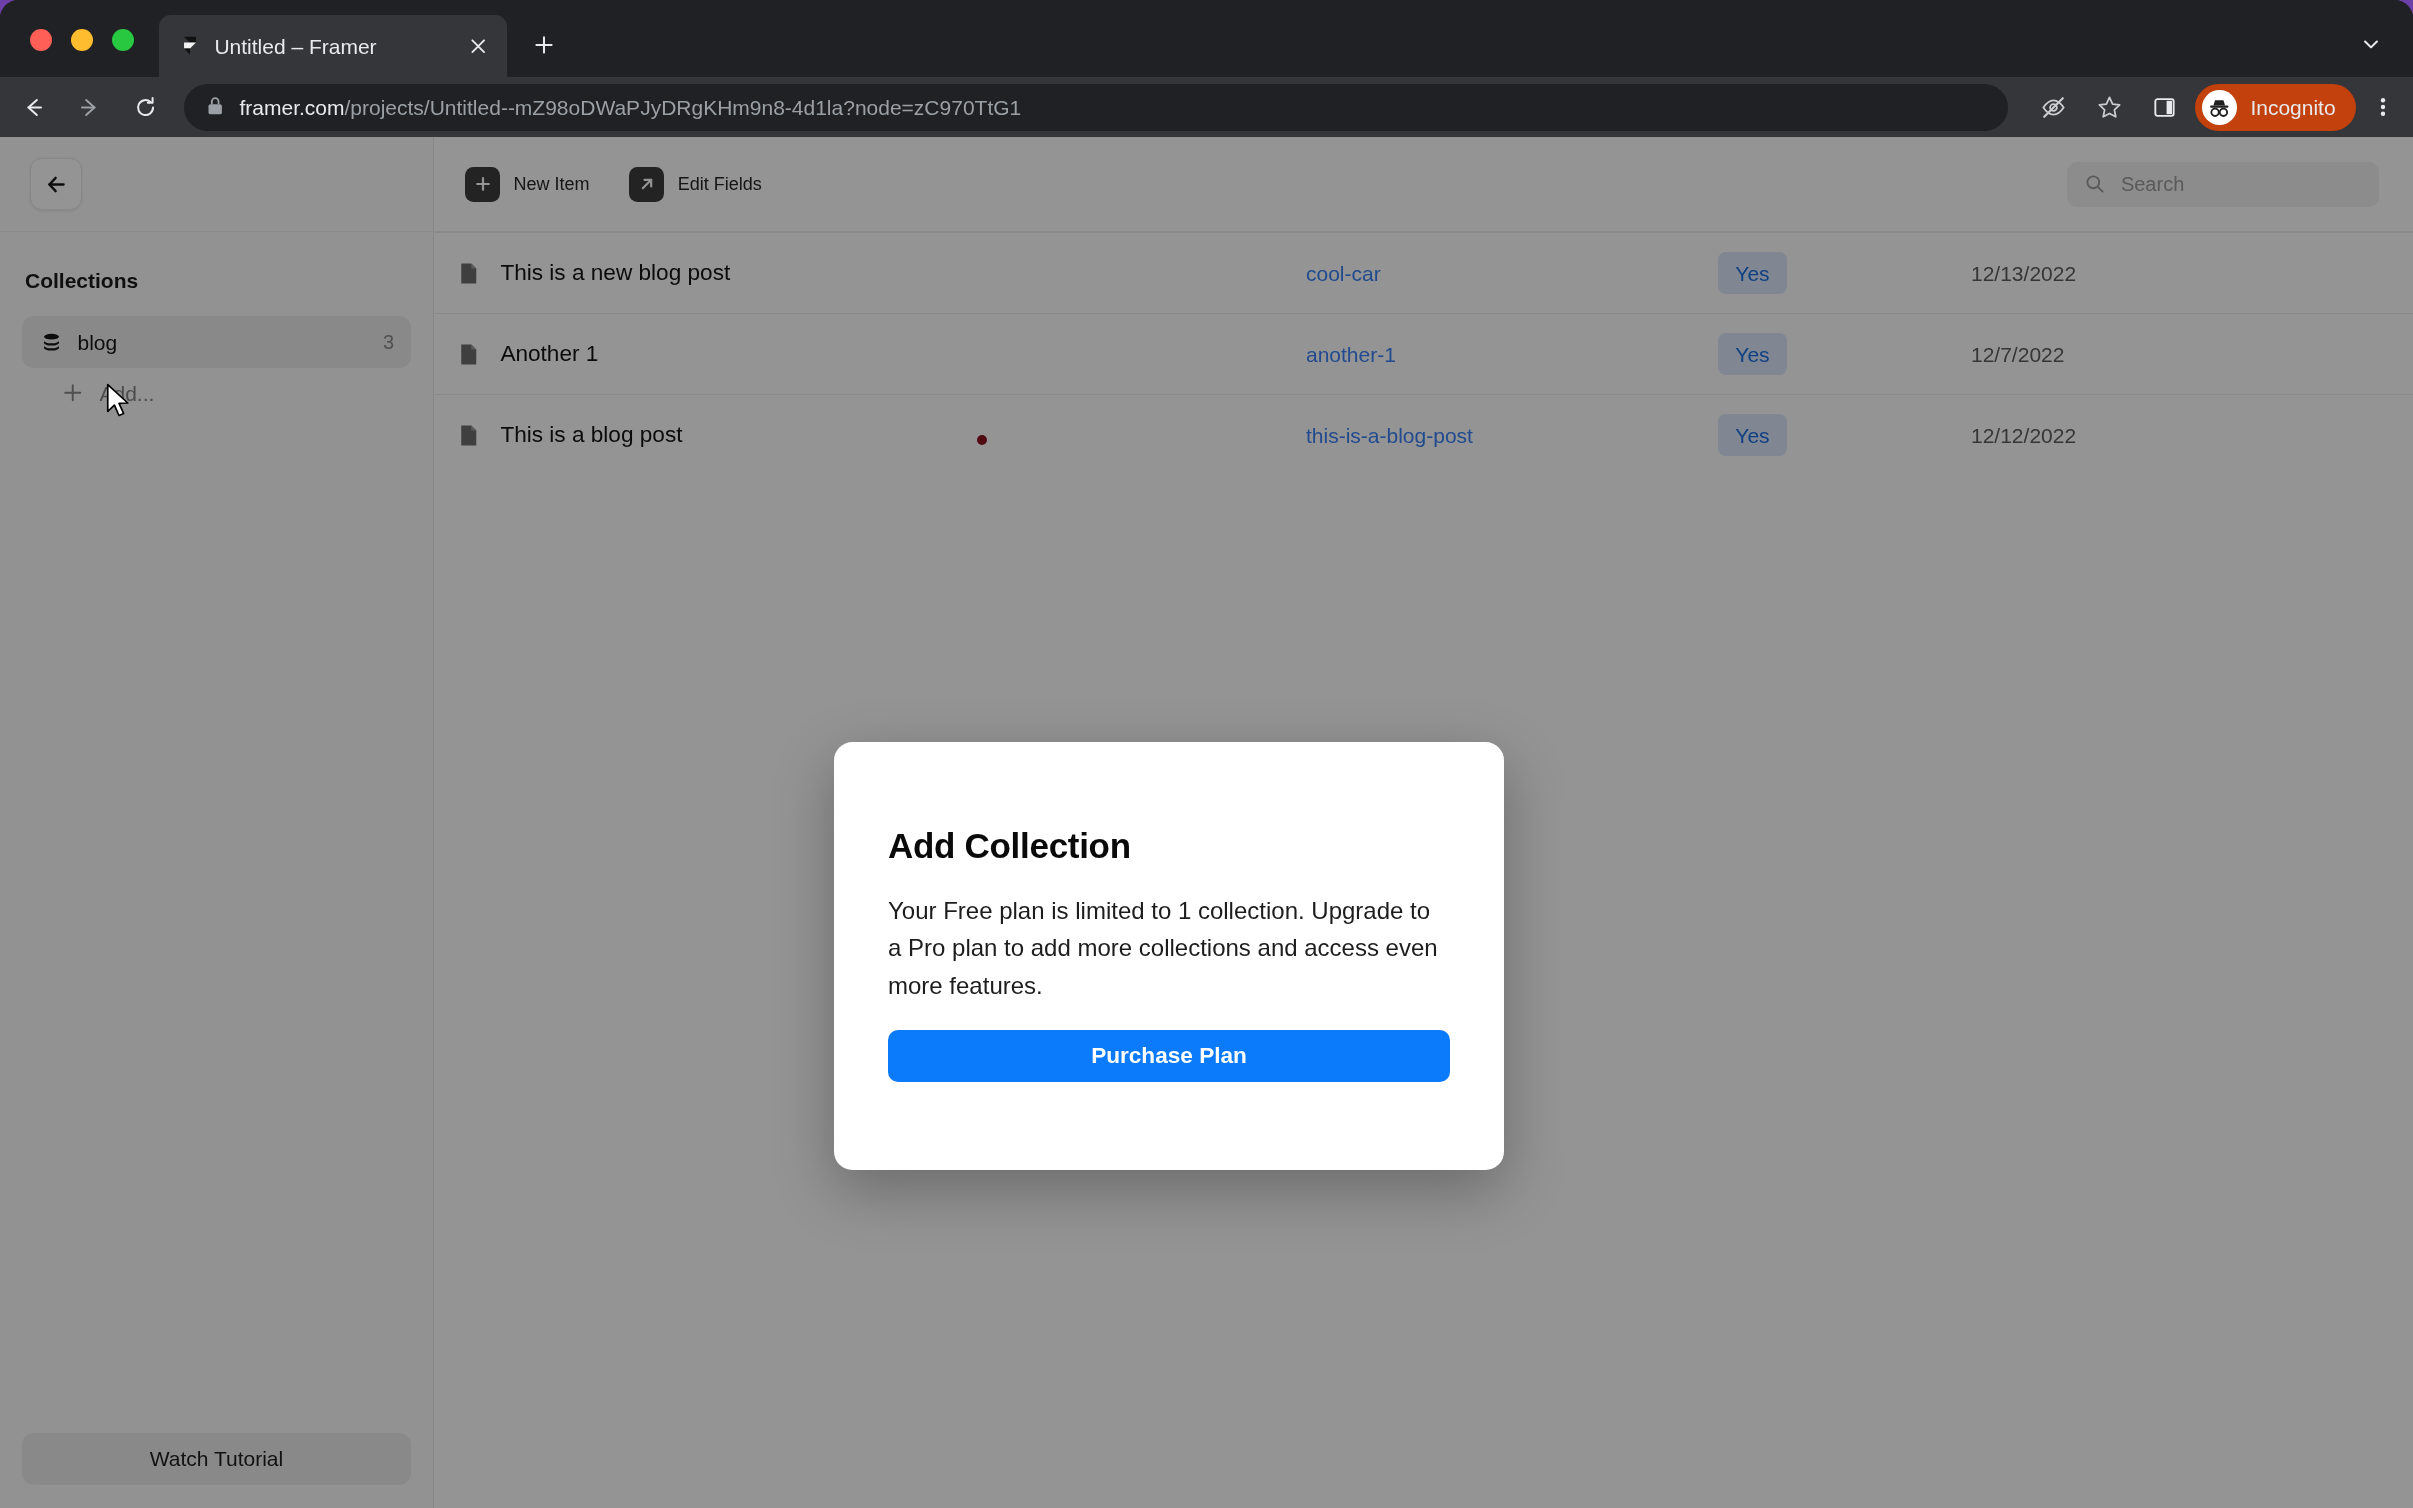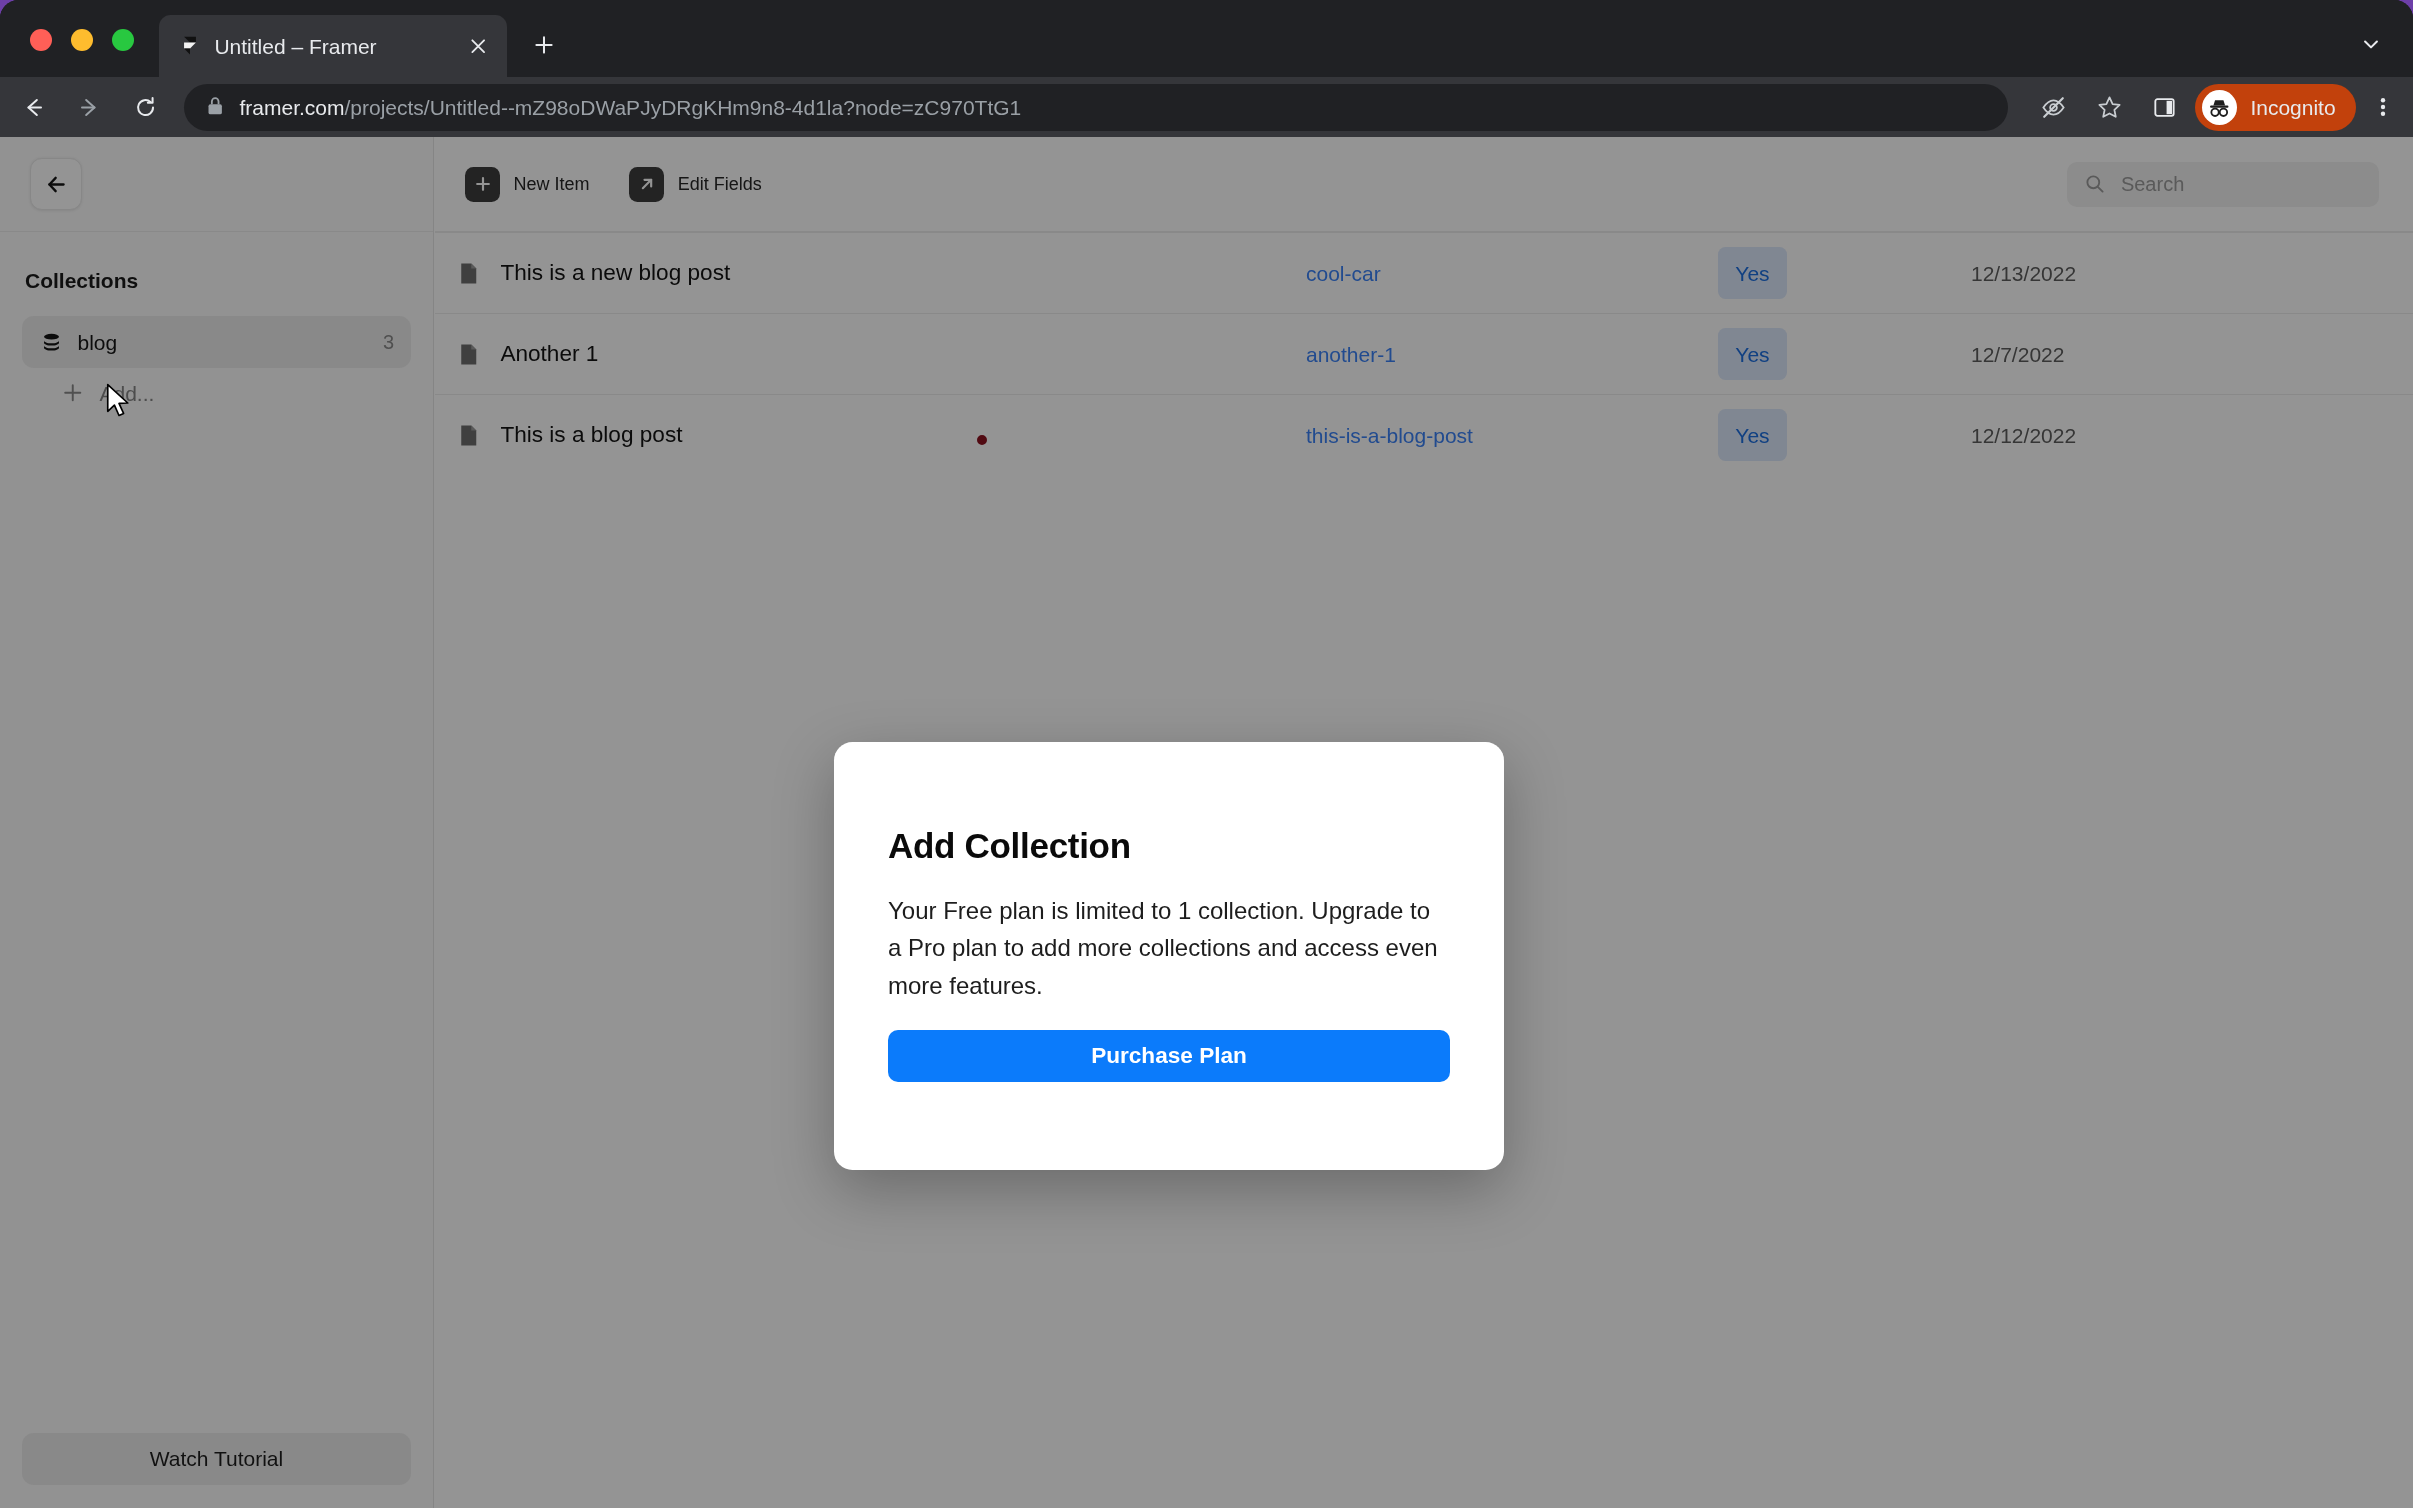--- a/index.html
+++ b/index.html
@@ -182,21 +182,21 @@
   .col-title .t { font-size: 22.6px; color: #141414; line-height: 1; }
   .col-image { flex: 0 0 329px; }
   .col-slug  { flex: 0 0 412px; font-size: 21px; color: #3b82f6; line-height: 1; }
   .col-pub   { flex: 0 0 253px; }
   .col-date  { flex: 1 1 auto; font-size: 21px; color: #5d5d5d; line-height: 1; }
   .col-menu  { flex: 0 0 47px; display: flex; justify-content: flex-end; }
 
   .thumb { width: 84px; height: 45px; border-radius: 6.7px; overflow: hidden; background: #e2e2e2; position: relative; }
   .badge-yes {
     display: inline-flex; align-items: center; justify-content: center;
-    min-width: 69px; height: 52px; padding: 0 15px;
+    min-width: 69px; height: 42px; padding: 0 15px;
     border-radius: 7.5px; background: #dce8fb;
     color: #1d6fe0; font-size: 21px; line-height: 1;
   }
 
   
   .art-car { position: absolute; inset: 0; background: linear-gradient(#a9c3d8 0 38%, #b8603c 38% 70%, #7c6a5d 70% 100%); }
   .art-car::before {
     content: ""; position: absolute; left: 48%; top: 46%; width: 46%; height: 34%;
     background: #e7e7e7; border-radius: 4.2px 5.9px 2.5px 2.5px;
   }

